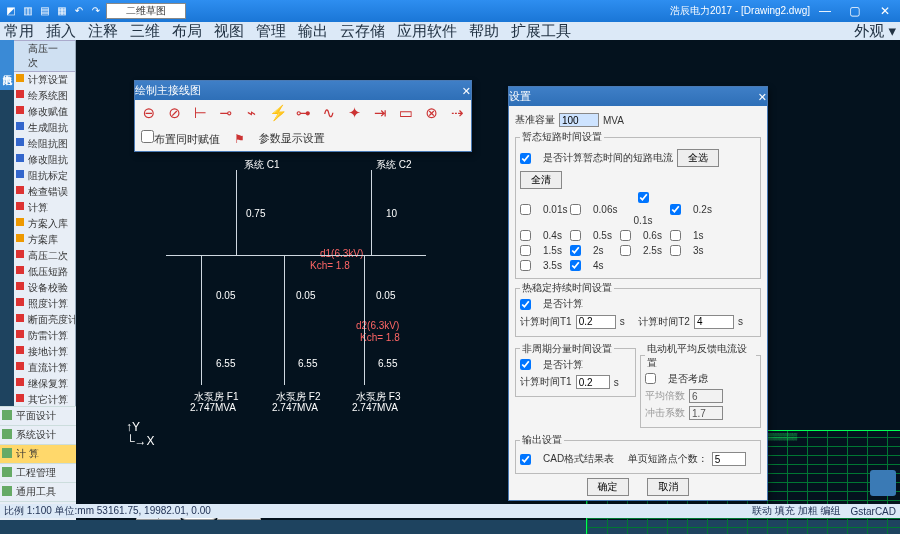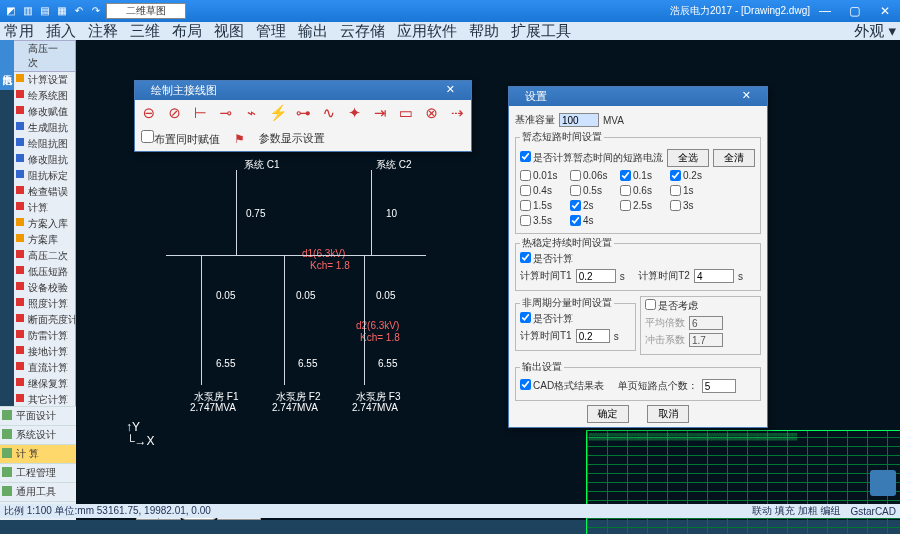--- a/index.html
+++ b/index.html
@@ -43,38 +43,38 @@
 .canvas .model-tabs { position:absolute; left:60px; bottom:0; display:flex; font-size:10px; }
 .canvas .model-tabs span { background:#e8eef6; border:1px solid #999; padding:0 8px; margin-right:-1px; }
 .canvas .model-tabs span.act { background:#fff;border-radius:6px; }
 
 
 .diag { position:absolute; color:#fff; font-size:10px; }
 .diag.red { color:#f66; }
 
 
 .dlg { position:absolute; background:#f4f4f4; border:1px solid #4a7ab5; box-shadow:2px 3px 6px rgba(0,0,0,.4); }
-.dlg .dlgtitle { background:linear-gradient(#3f7fc7,#2e6fb7); color:#fff; padding:2px 16px; font-size:11px; display:flex; justify-content:space-between; align-items:flex-start; }
+.dlg .dlgtitle { background:linear-gradient(#3f7fc7,#2e6fb7); color:#fff; padding:2px 0; font-size:11px; display:flex; justify-content:space-between; align-items:flex-end; }
 .dlg .dlgtitle .x { cursor:pointer; }
 .dlg .body { padding:6px 8px; }
 
 .tool-dlg { left:134px; top:80px; width:338px; }
 .tool-dlg .icons { display:flex; gap:10px; padding:4px 6px; font-size:15px; color:#c33; }
 .tool-dlg .icons span { width:16px; text-align:center; }
 .tool-dlg .optrow { display:flex; align-items:center; gap:14px; padding:4px 6px; font-size:11px; }
 .tool-dlg .optrow .flag { color:#c33; font-size:12px; }
 
 
 .set-dlg { left:508px; top:86px; width:260px; font-size:10px; }
 .set-dlg .body { padding:4px 6px; }
 .set-dlg .row { display:flex; align-items:center; gap:4px; margin:3px 0; flex-wrap:wrap; }
 .set-dlg fieldset { border:1px solid #bbb; margin:2px 0; padding:2px 4px 4px; }
 .set-dlg legend { font-size:10px; padding:0 2px; }
 .set-dlg input[type=text] { border:1px solid #888; height:14px; font-size:10px; padding:0 2px; }
-.set-dlg .cb { display:inline-flex; gap:2px; }
+.set-dlg .cb { display:inline-flex; align-items:center; gap:12px; }
 .set-dlg .cb input { width:11px; height:11px; }
 .set-dlg button { font-size:10px; padding:1px 10px; border:1px solid #888; background:#eee; }
 .set-dlg .btnrow { text-align:center; margin-top:4px; }
 .set-dlg .btnrow button { margin:0 8px; }
 
 
 .greentbl { position:absolute; left:510px; top:390px; width:370px; height:108px; background:repeating-linear-gradient(90deg,#073,#073 1px,transparent 1px,transparent 20px),repeating-linear-gradient(0deg,#073,#073 1px,transparent 1px,transparent 9px); border:1px solid #0f5; }
 .greentbl .gtxt { color:#2f6; font-size:7px; padding:2px; }
 
 
@@ -154,21 +154,21 @@
     <div class="itm">其它计算</div>
     <div class="itm">短路计算书旧</div>
   </div>
 
   <div class="canvas">
 
     <div class="diag" style="left:168px;top:118px">系统 C1</div>
     <div class="diag" style="left:300px;top:118px">系统 C2</div>
     <div class="diag" style="left:170px;top:168px">0.75</div>
     <div class="diag" style="left:310px;top:168px">10</div>
-    <div class="diag red" style="left:226px;top:208px">d1(6.3kV)</div>
+    <div class="diag red" style="left:244px;top:208px">d1(6.3kV)</div>
     <div class="diag red" style="left:234px;top:220px">Kch= 1.8</div>
     <div class="diag red" style="left:280px;top:280px">d2(6.3kV)</div>
     <div class="diag red" style="left:284px;top:292px">Kch= 1.8</div>
     <div class="diag" style="left:140px;top:250px">0.05</div>
     <div class="diag" style="left:220px;top:250px">0.05</div>
     <div class="diag" style="left:300px;top:250px">0.05</div>
     <div class="diag" style="left:140px;top:318px">6.55</div>
     <div class="diag" style="left:222px;top:318px">6.55</div>
     <div class="diag" style="left:302px;top:318px">6.55</div>
     <div class="diag" style="left:118px;top:350px">水泵房 F1</div>
@@ -259,21 +259,21 @@
       </div>
       <div class="row" id="times-row">
           <label class="cb" style="width: 46px;">
             <input type="checkbox" style="">
             <span>0.01s</span>
           </label>
           <label class="cb" style="width: 46px;">
             <input type="checkbox" style="">
             <span>0.06s</span>
           </label>
-          <label class="cb" style="width: 46px;">
+          <label class="cb" style="width: 46px; flex-direction: column;">
             <input type="checkbox" checked="" style="">
             <span>0.1s</span>
           </label>
           <label class="cb" style="width: 46px;">
             <input type="checkbox" checked="" style="">
             <span>0.2s</span>
           </label>
           <label class="cb" style="width: 46px;">
             <input type="checkbox" style="">
             <span>0.4s</span>
@@ -339,20 +339,21 @@
             <input type="checkbox" checked="" style="">
             <span>是否计算</span>
           </label>
         <div class="row">
           <span>计算时间T1</span>
           <input type="text" style="width: 34px;" value="0.2">
           <span>s</span>
         </div>
       </fieldset>
       <fieldset style="flex:1">
+        <legend>电动机平均反馈电流设置</legend>
         <label class="cb">
             <input type="checkbox" style="">
             <span>是否考虑</span>
           </label>
         <div class="row" style="color:#999">
           <span>平均倍数</span>
           <input type="text" style="width: 34px;" disabled="" value="6">
         </div>
         <div class="row" style="color:#999">
           <span>冲击系数</span>

